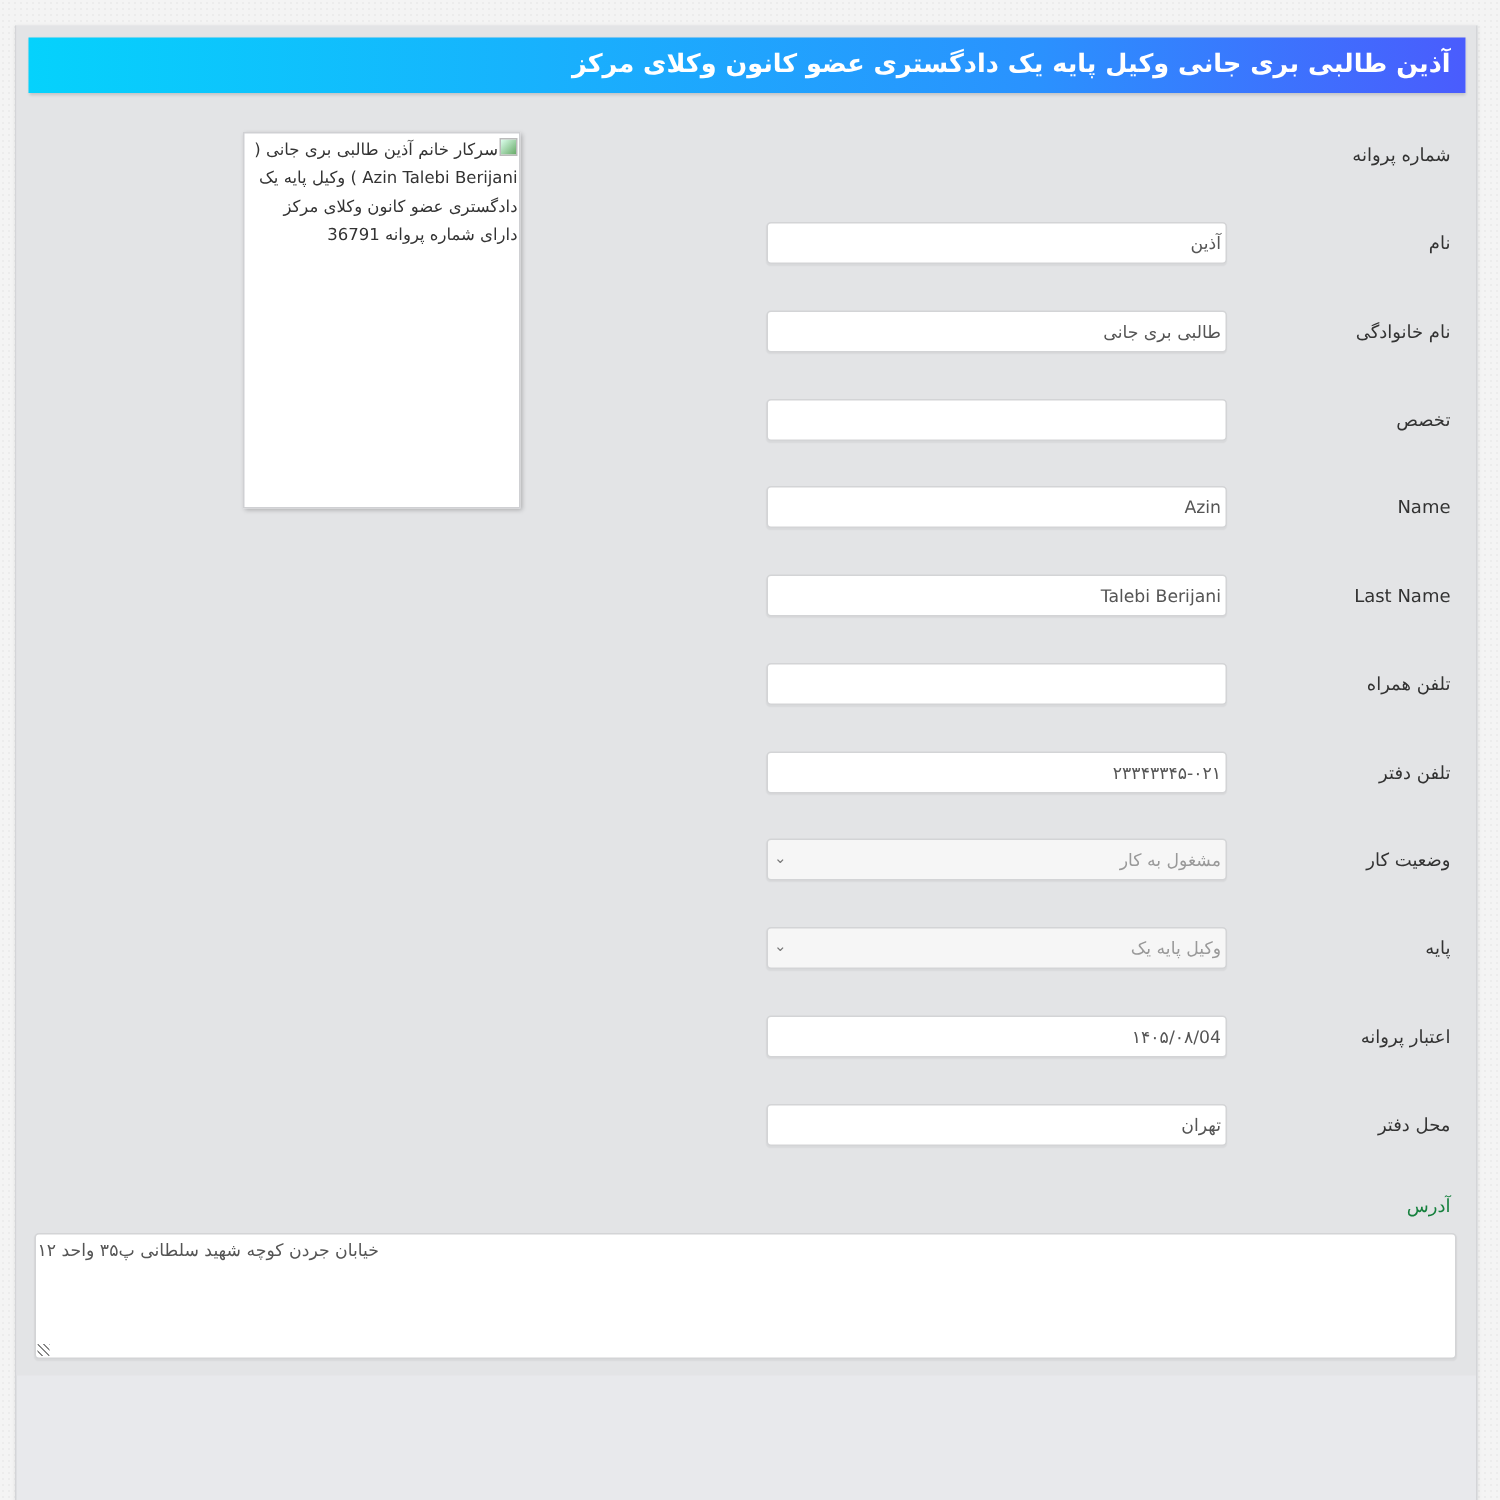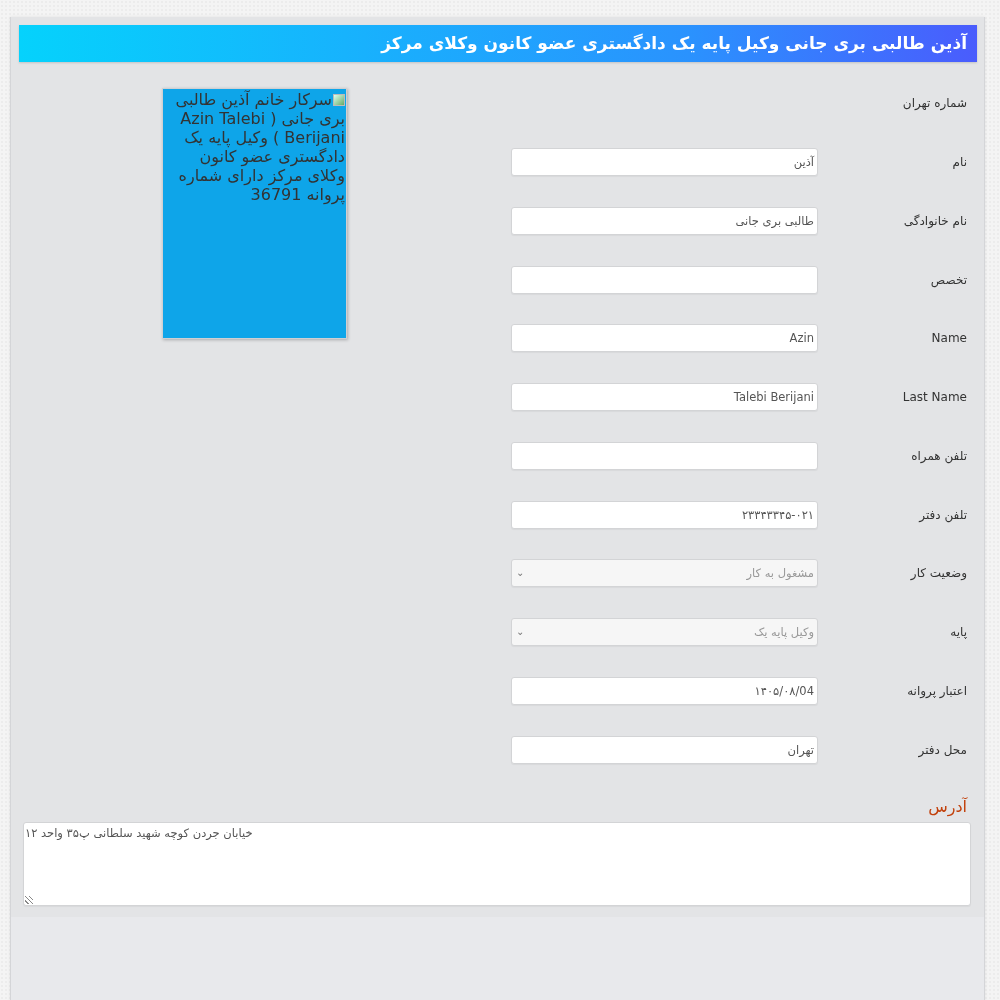--- a/index.html
+++ b/index.html
@@ -24,25 +24,25 @@
     .header {
       position: absolute; left: 8px; top: 8px; width: 958px; height: 37px;
       background: linear-gradient(to right, #05d2fc 0%, #2a92fe 70%, #4a5cfd 100%);
       box-shadow: 0 1px 2px rgba(0,0,0,0.15);
       direction: rtl; color: #fff;
       font-size: 17px; line-height: 37px; padding-right: 10px;
       font-weight: bold;
     }
     .photo-box {
       position: absolute; left: 151px; top: 71px; width: 185px; height: 251px;
-      background: #0ea5e9;
+      background: #ffffff;
       border: 1px solid #cfd0d3;
       box-shadow: 1px 1px 3px rgba(0,0,0,0.25);
       direction: rtl; text-align: right;
-      font-size: 16px; line-height: 19px; color: #333;
+      font-size: 11px; line-height: 19px; color: #333;
       padding: 1px 1px 0 0;
     }
     .broken-img {
       display: inline-block; width: 12px; height: 12px; vertical-align: -1px;
       border: 1px solid #bbb; background: linear-gradient(135deg, #dfe 0%, #6a6 100%);
       margin-left: 1px;
     }
     .row { position: absolute; left: 0; width: 973px; height: 30px; }
     .row .label {
       position: absolute; right: 17px; top: 0; line-height: 30px;
@@ -55,21 +55,21 @@
       padding: 0 3px; box-shadow: 0 1px 1px rgba(0,0,0,0.05);
     }
     .row .field.ltr { direction: ltr; text-align: right; }
     .row .field.select { background: #f6f6f6; color: #999; }
     .row .field .chev {
       position: absolute; left: 4px; top: 0; color: #777; font-size: 10px;
       direction: ltr;
     }
     .address-label {
       position: absolute; right: 17px; top: 780px; direction: rtl;
-      font-size: 16px; color: #c2410c; text-align: right;
+      font-size: 12px; color: #15803d; text-align: right;
     }
     .textarea {
       position: absolute; left: 12px; top: 805px; width: 948px; height: 84px;
       background: #fff; border: 1px solid #d3d4d6; border-radius: 3px;
       direction: rtl; text-align: left; font-size: 11.5px; color: #555;
       padding: 3px 1px; box-shadow: 0 1px 1px rgba(0,0,0,0.05);
     }
     .resize-grip {
       position: absolute; left: 1px; bottom: 1px; width: 8px; height: 8px;
       background: repeating-linear-gradient(45deg, transparent 0 2px, #888 2px 3px);
@@ -81,21 +81,21 @@
 <div class="panel">
   <div class="panel-inner">
 
     <div class="header">آذین طالبی بری جانی وکیل پایه یک دادگستری عضو کانون وکلای مرکز</div>
 
     <div class="photo-box">
       <span class="broken-img"></span><span>سرکار خانم آذین طالبی بری جانی ( Azin Talebi Berijani ) وکیل پایه یک دادگستری عضو کانون وکلای مرکز دارای شماره پروانه 36791</span>
     </div>
 
     <div class="row" style="top:71px">
-      <span class="label">شماره تهران</span>
+      <span class="label">شماره پروانه</span>
     </div>
 
     <div class="row" style="top:130px">
       <span class="label">نام</span>
       <div class="field">آذین</div>
     </div>
 
     <div class="row" style="top:189px">
       <span class="label">نام خانوادگی</span>
       <div class="field">طالبی بری جانی</div>

